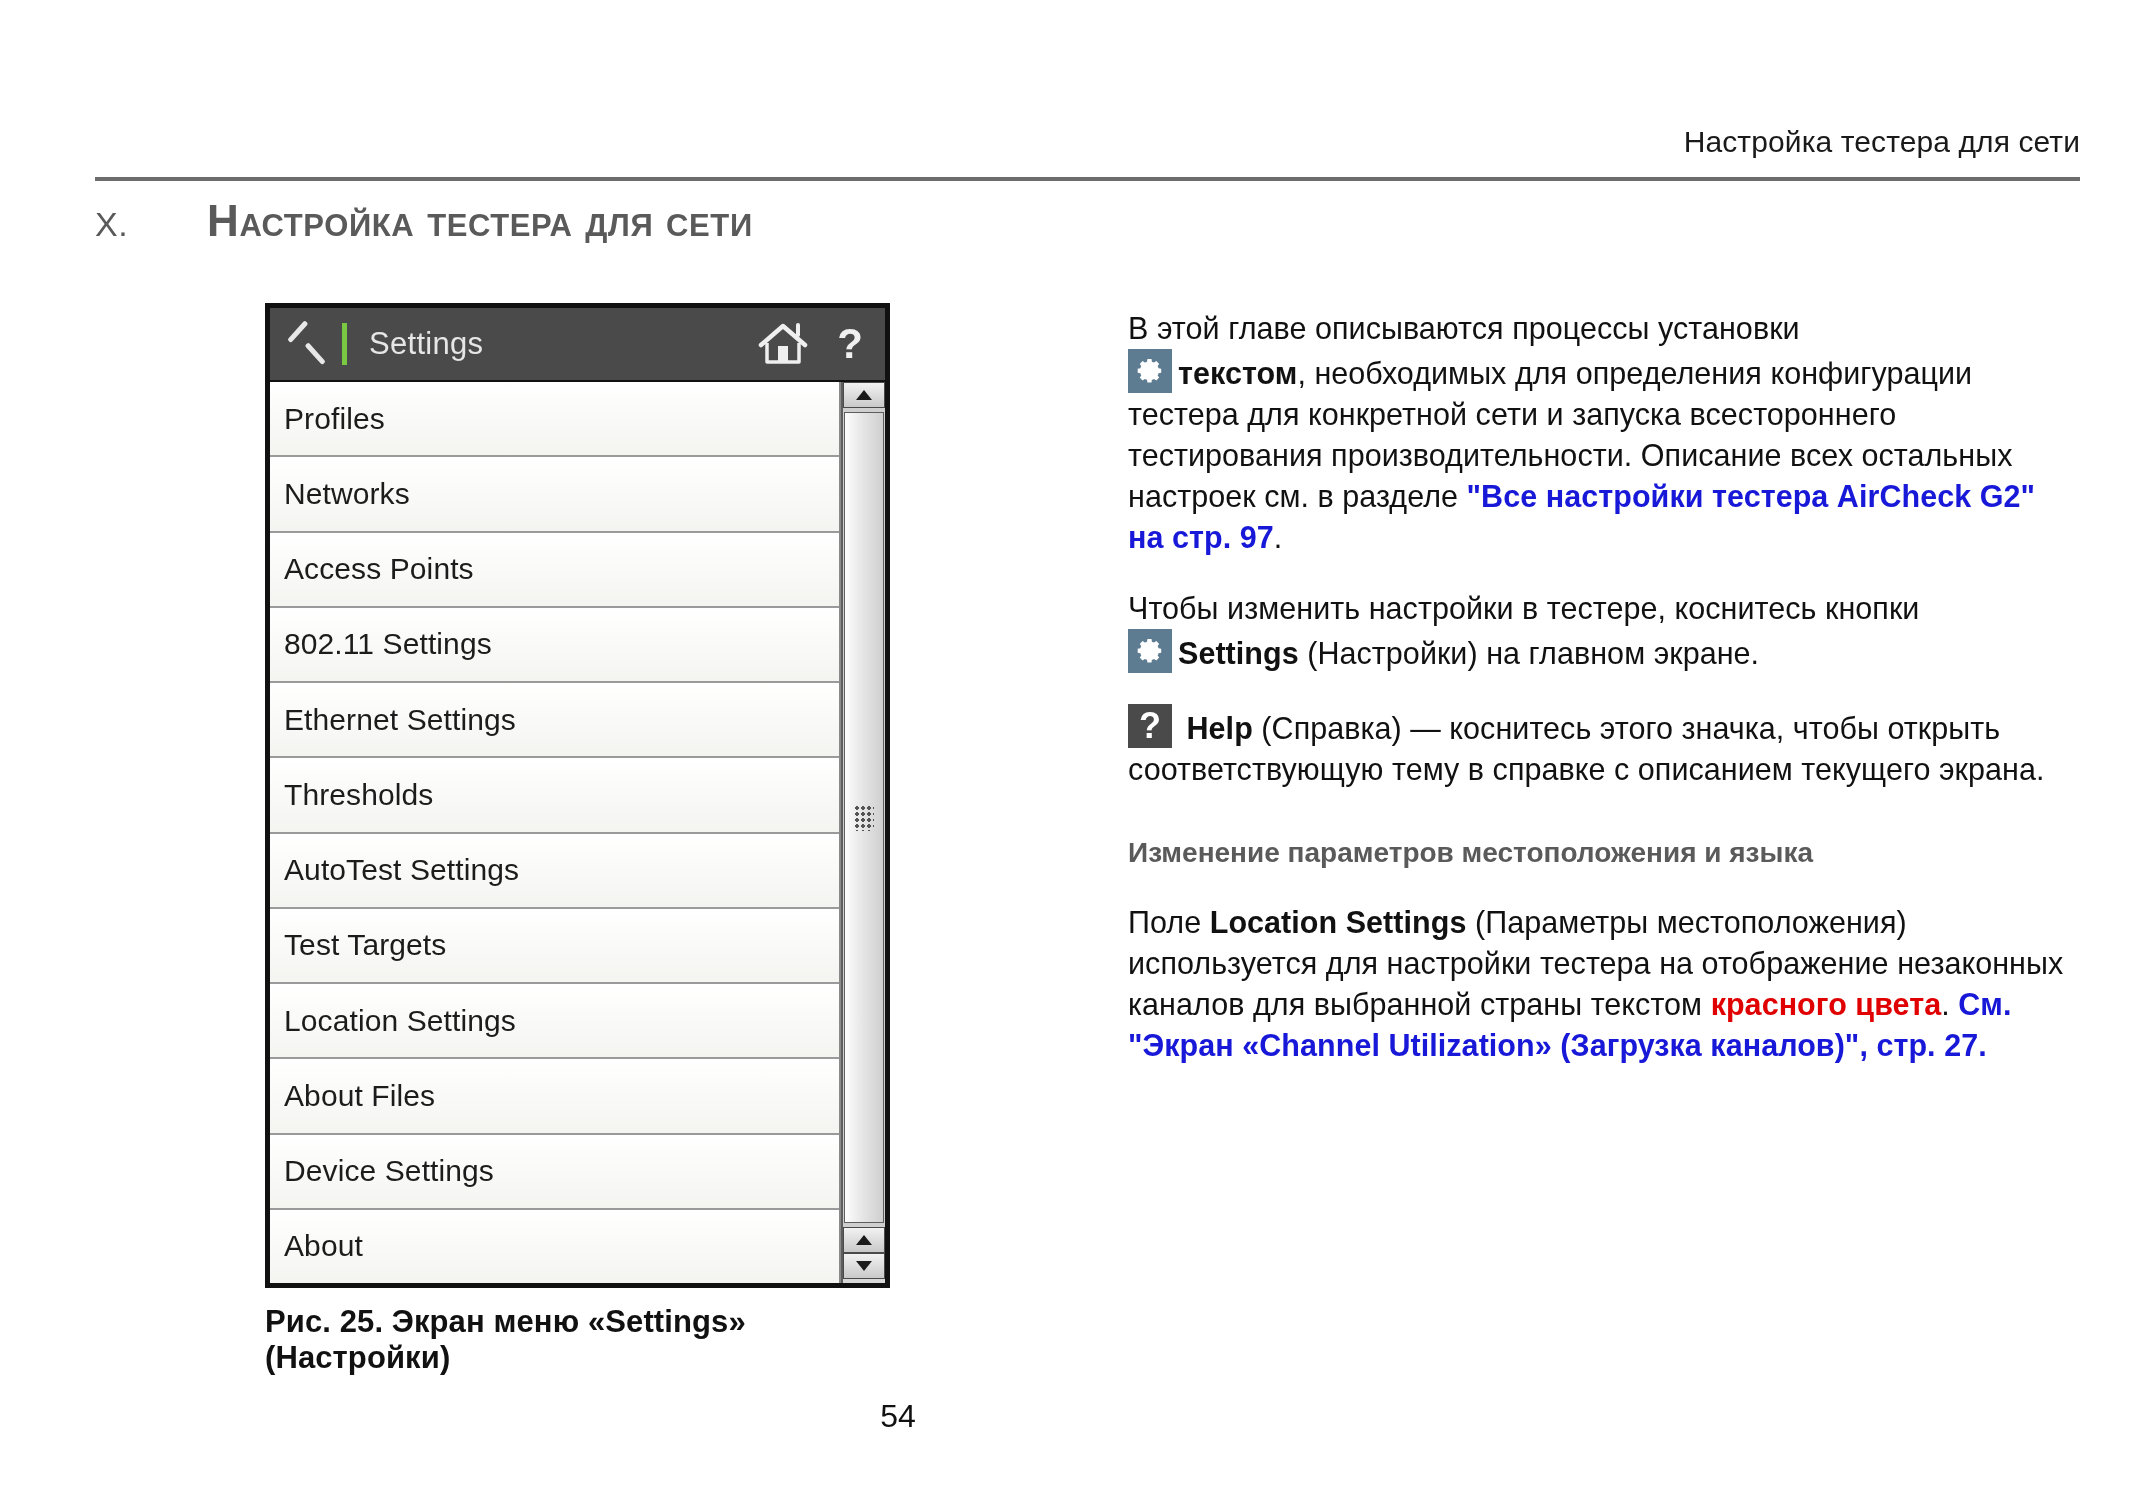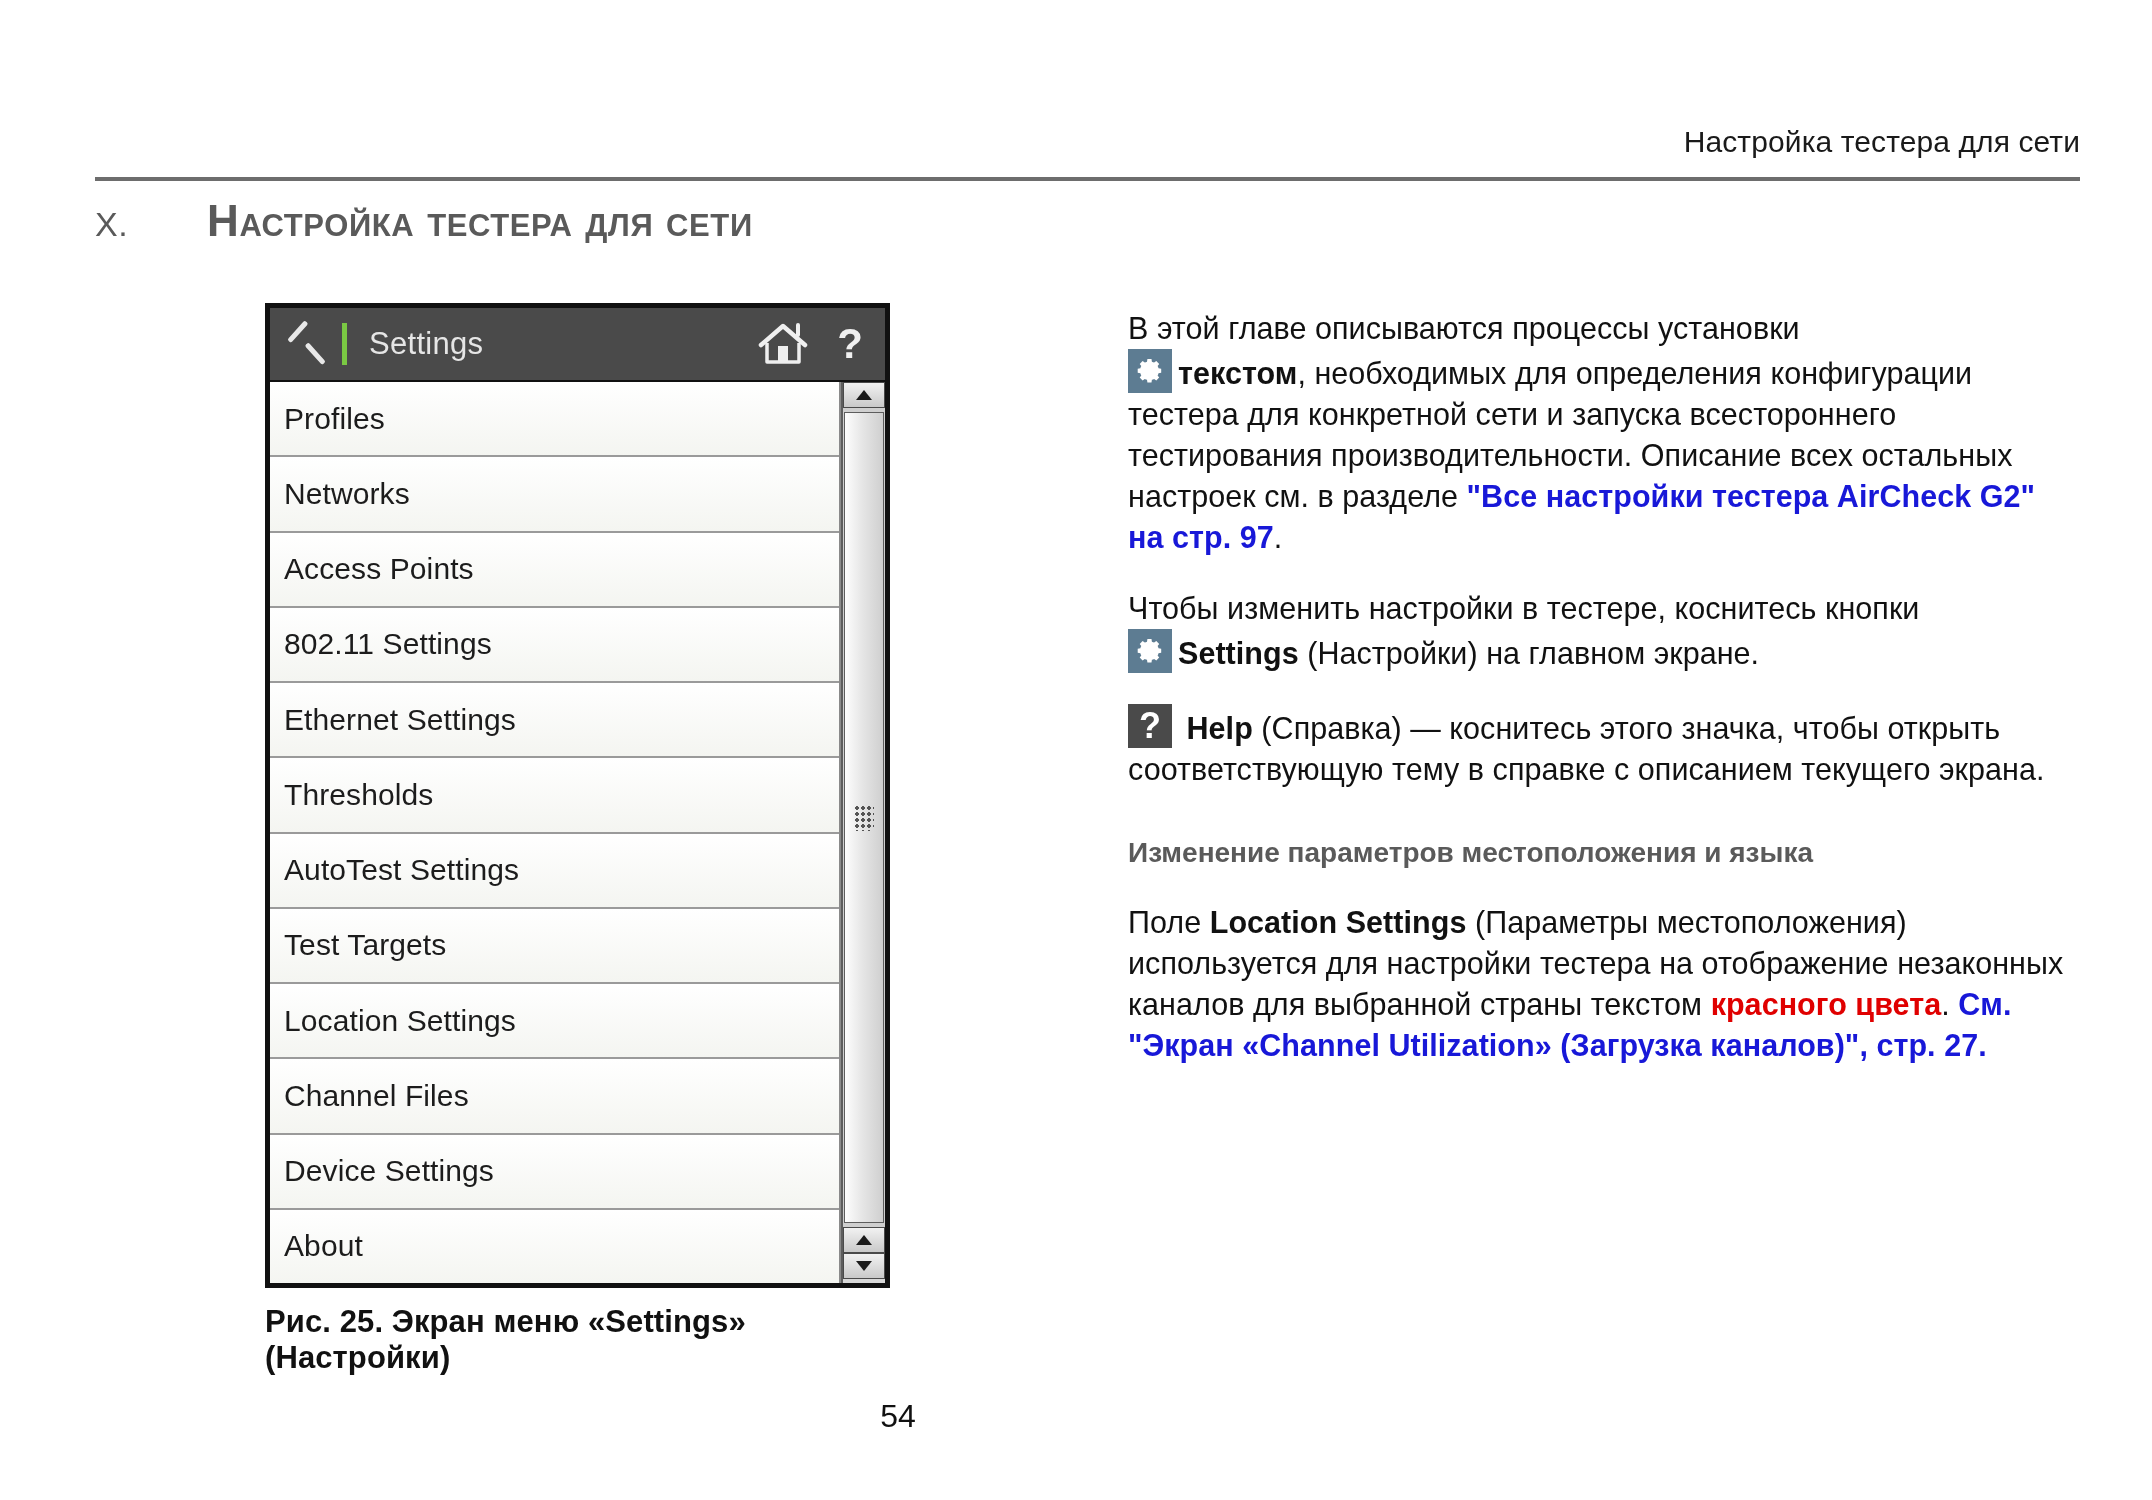--- a/index.html
+++ b/index.html
@@ -220,21 +220,21 @@
       <div class="dev-list">
         <div class="dev-item">Profiles</div>
         <div class="dev-item">Networks</div>
         <div class="dev-item">Access Points</div>
         <div class="dev-item">802.11 Settings</div>
         <div class="dev-item">Ethernet Settings</div>
         <div class="dev-item">Thresholds</div>
         <div class="dev-item">AutoTest Settings</div>
         <div class="dev-item">Test Targets</div>
         <div class="dev-item">Location Settings</div>
-        <div class="dev-item">Channel Files</div>
+        <div class="dev-item">About Files</div>
         <div class="dev-item">Device Settings</div>
         <div class="dev-item">About</div>
       </div>
 
       <div class="dev-scroll">
         <div class="sb-btn">
           <span class="sb-arrow up"></span>
         </div>
         <div class="sb-track">
           <div class="sb-thumb">

